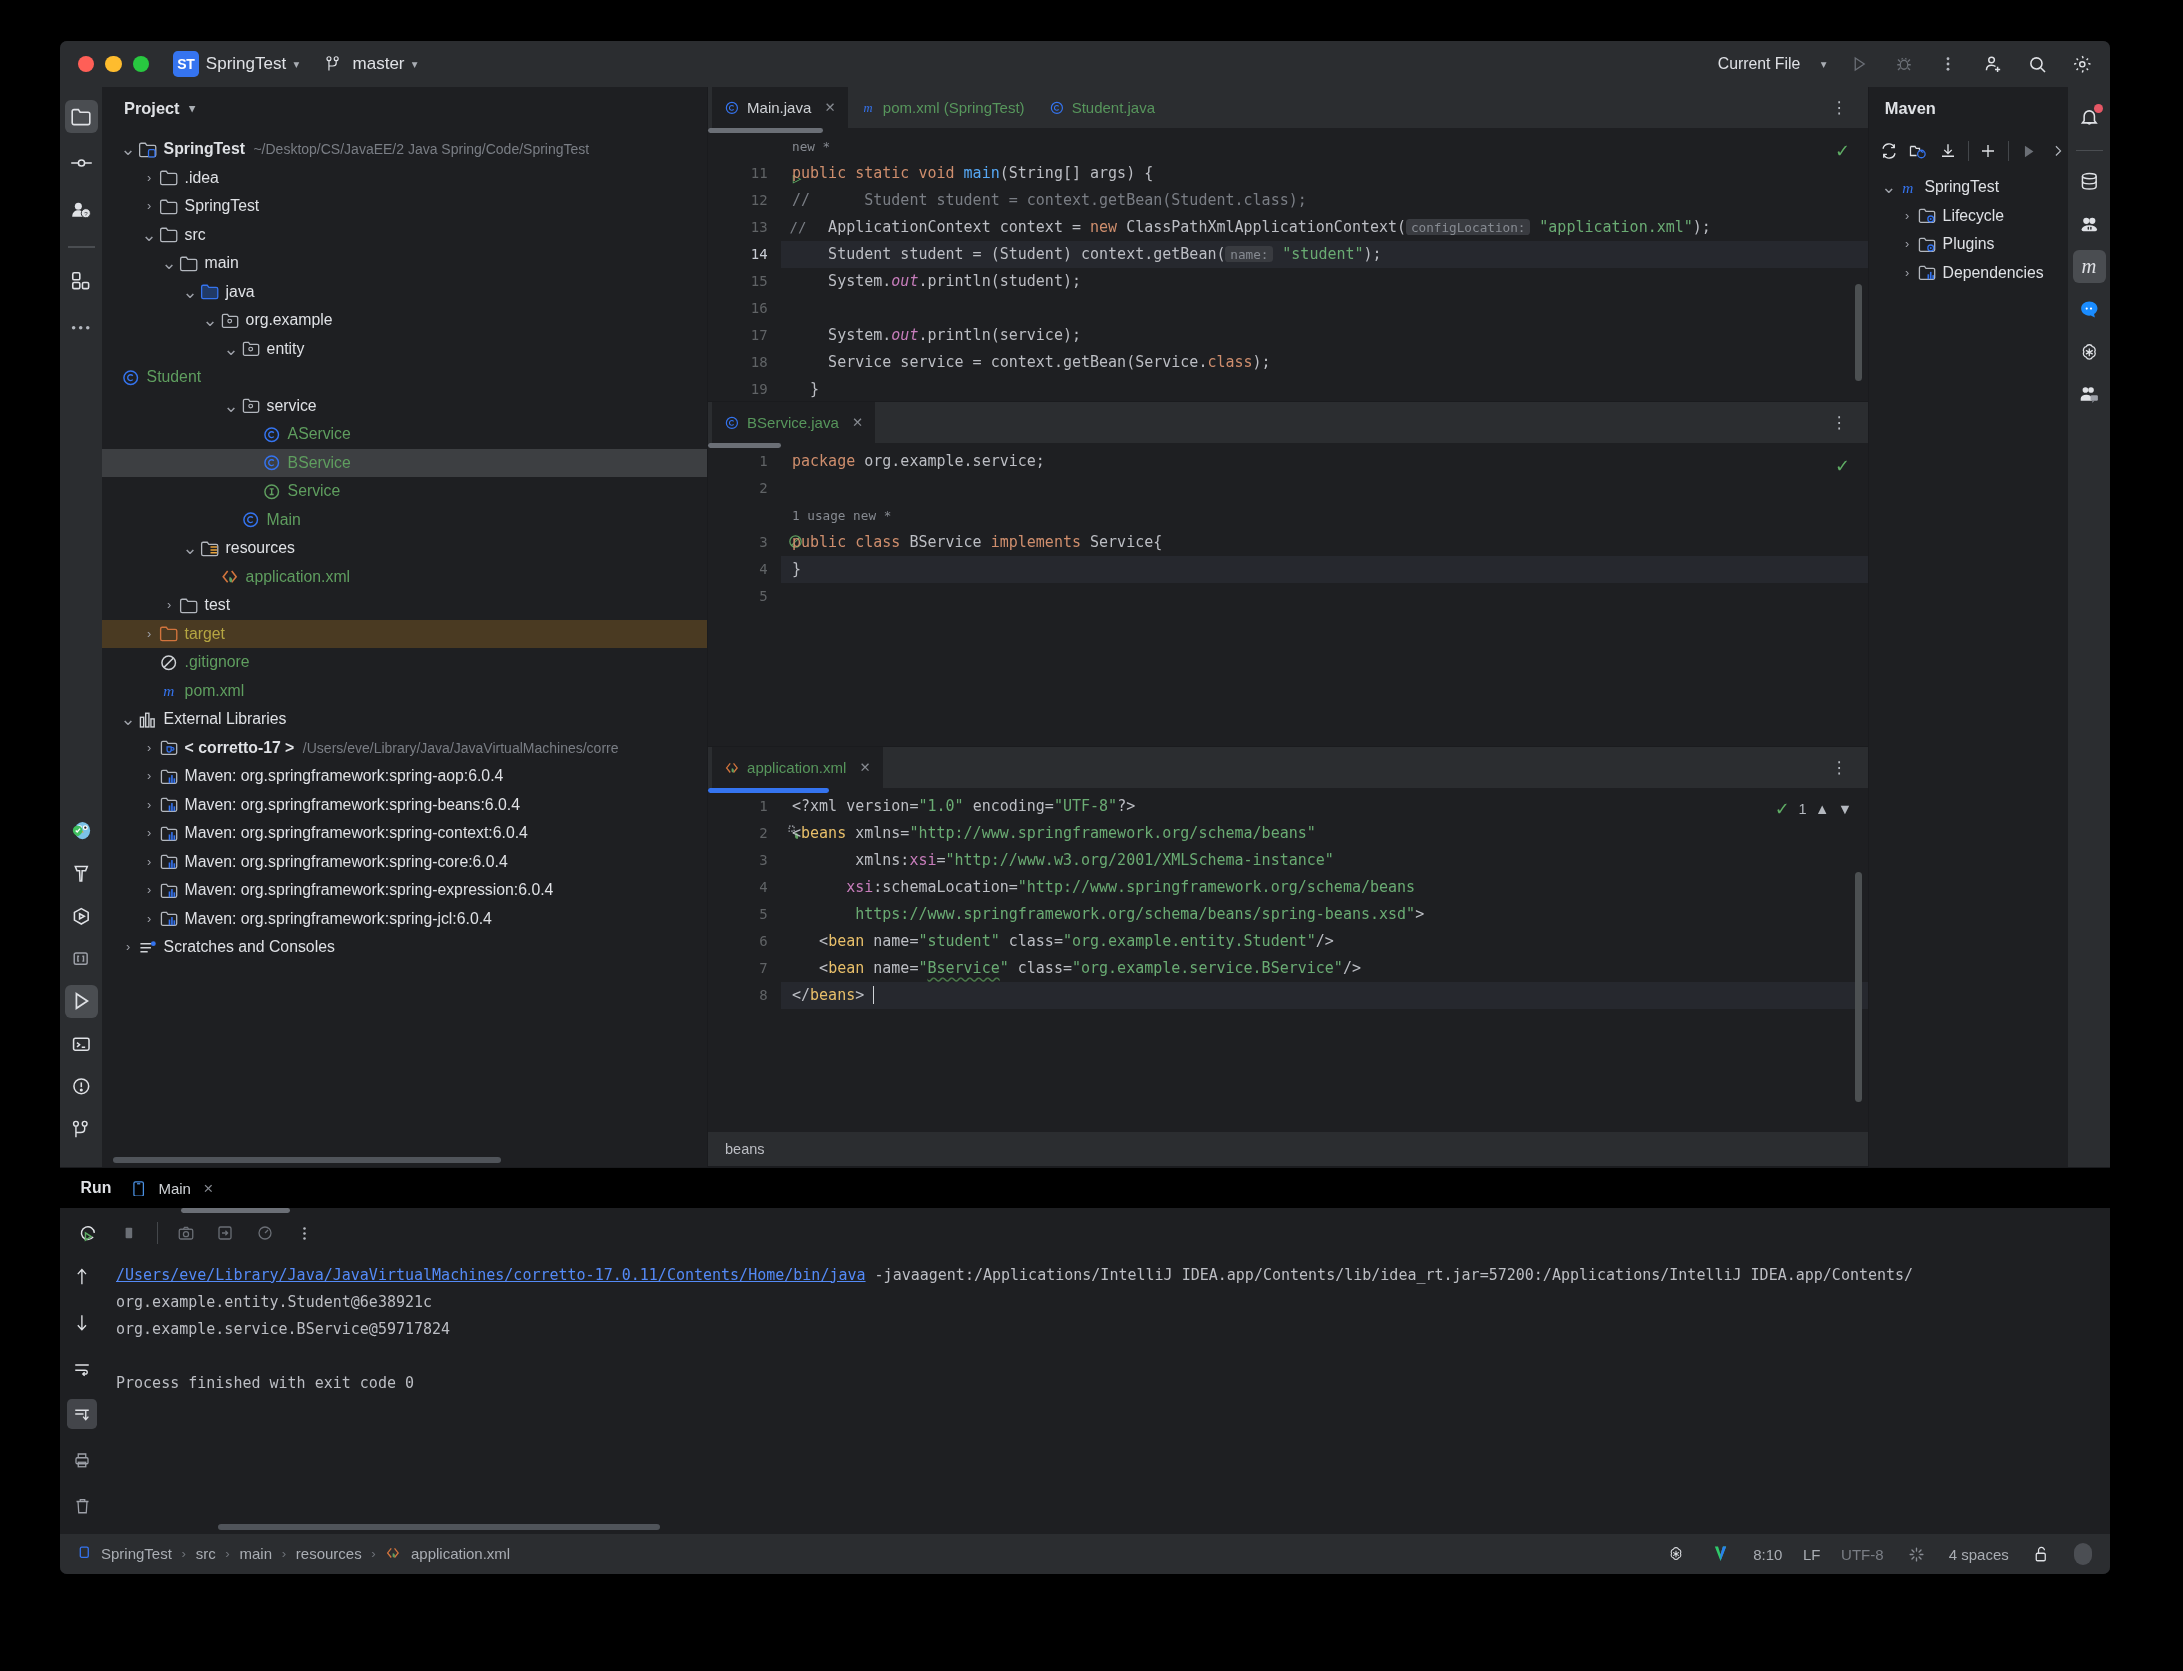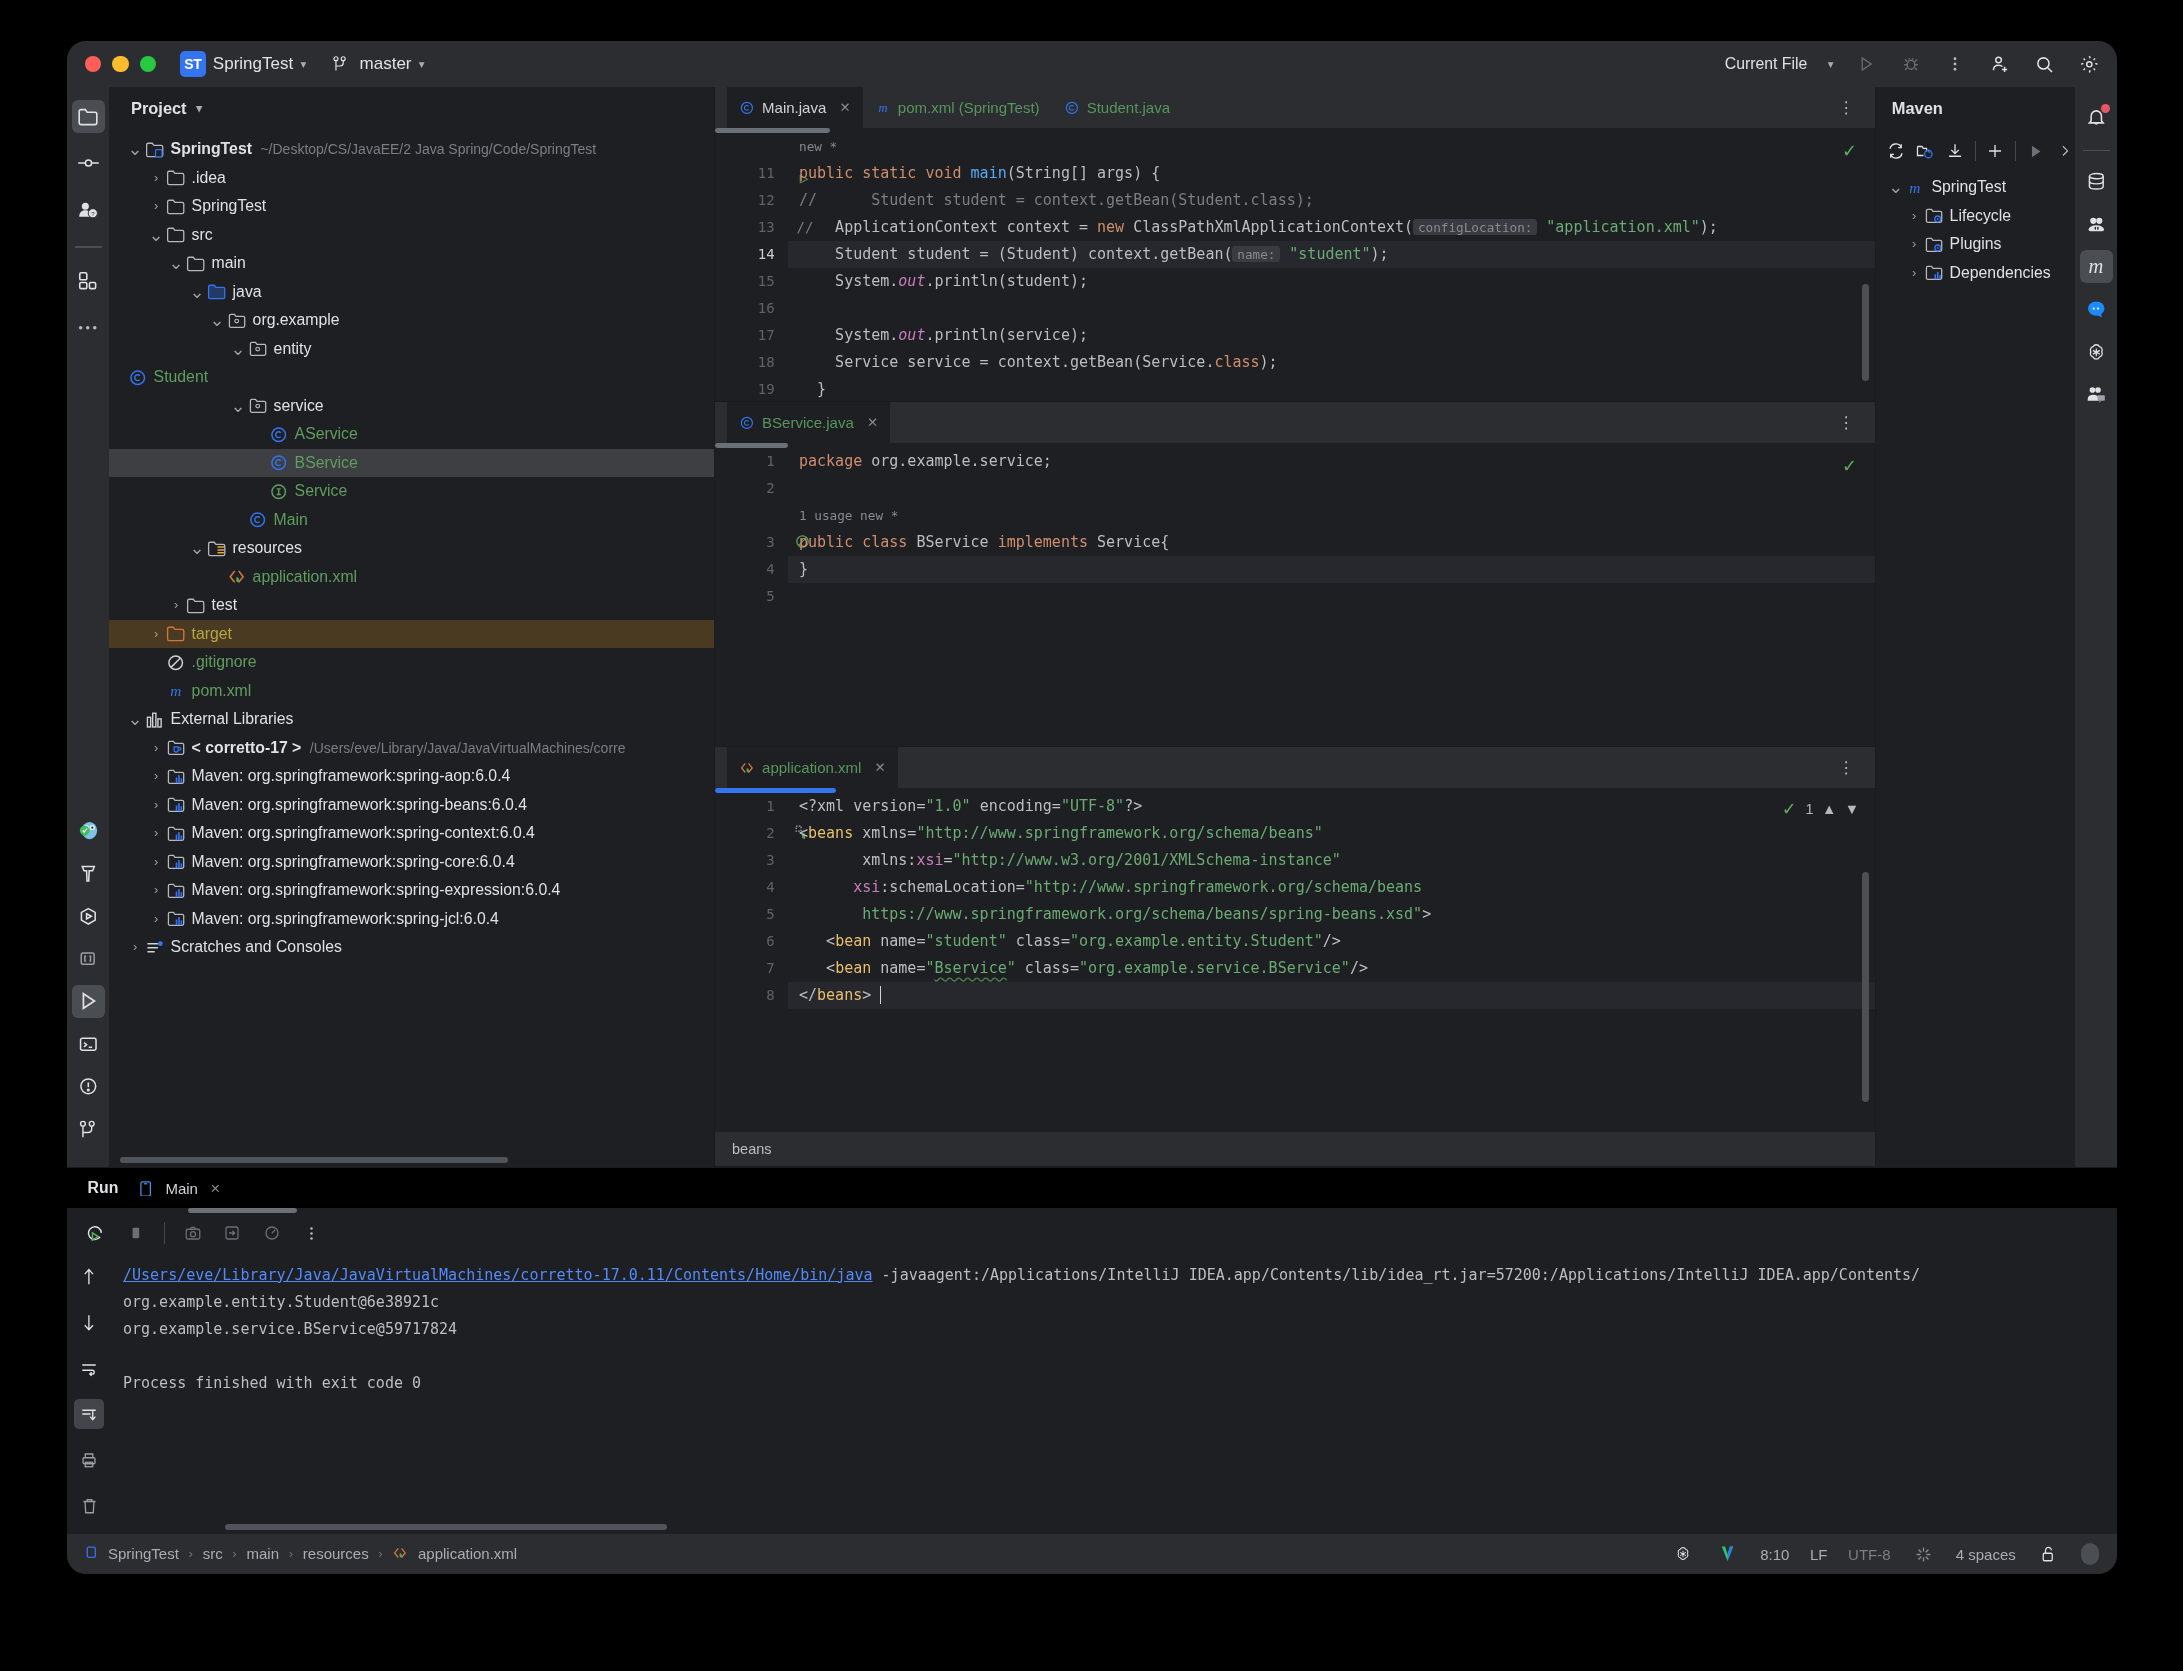--- a/index.html
+++ b/index.html
@@ -5,24 +5,24 @@
   * { box-sizing: border-box; margin: 0; padding: 0; }
   html, body {
     width: 2183px; height: 1672px;
     background: #000;
     font-family: "Liberation Sans", sans-serif;
     overflow: hidden;
   }
   .desktop { width: 2183px; height: 1672px; background: #000; position: relative; }
 
   .window {
-    position: absolute; left: 67px; top: 41px;
+    position: absolute; left: 60px; top: 41px;
     width: 2050px; height: 1533px;
     background: #1e1f22;
-    border-radius: 19px;
+    border-radius: 7px;
     overflow: hidden;
     display: flex; flex-direction: column;
   }
 
   
   .titlebar {
     height: 46px; background: #2b2d30; flex: 0 0 46px;
     display: flex; align-items: center; padding: 0 18px;
     position: relative;
   }
@@ -100,21 +100,21 @@
   }
   .hscroll-proj i { position:absolute; left:0; top:1.8px; height:5.5px; width:388px; background:#50545a; border-radius:3px; display:block; }
 
   
   .editor-col { flex: 1; display: flex; flex-direction: column; min-width: 0; background:#1e1f22; }
   .editor-stack { flex: 1; display: flex; flex-direction: column; min-height: 0; }
 
   .ed-pane { display: flex; flex-direction: column; border-bottom: 1.2px solid #1a1b1e; min-height:0; }
   .ed-tabs {
     height: 41px; display: flex; align-items: center; background: #2b2d30;
-    position: relative; padding-left: 12px;
+    position: relative; padding-left: 4px;
   }
   .ed-tab {
     display: flex; align-items: center; gap: 7.3px; height: 41px;
     padding: 0 12px; font-size: 15px; color: #cfd2d6; position: relative;
   }
   .ed-tab.active { background: #1e1f22; }
   .ed-tab .x { color: #868a91; font-size: 13.3px; margin-left: 6px; }
   .tab-ico { width: 15.8px; height: 15.8px; display:flex; align-items:center; justify-content:center; }
   .tab-green { color: #57965c; }
   .kebab { position: absolute; right: 20.6px; top: 11px; color: #b4b8bf; font-size: 16.4px; letter-spacing:0; line-height:19.4px;}

